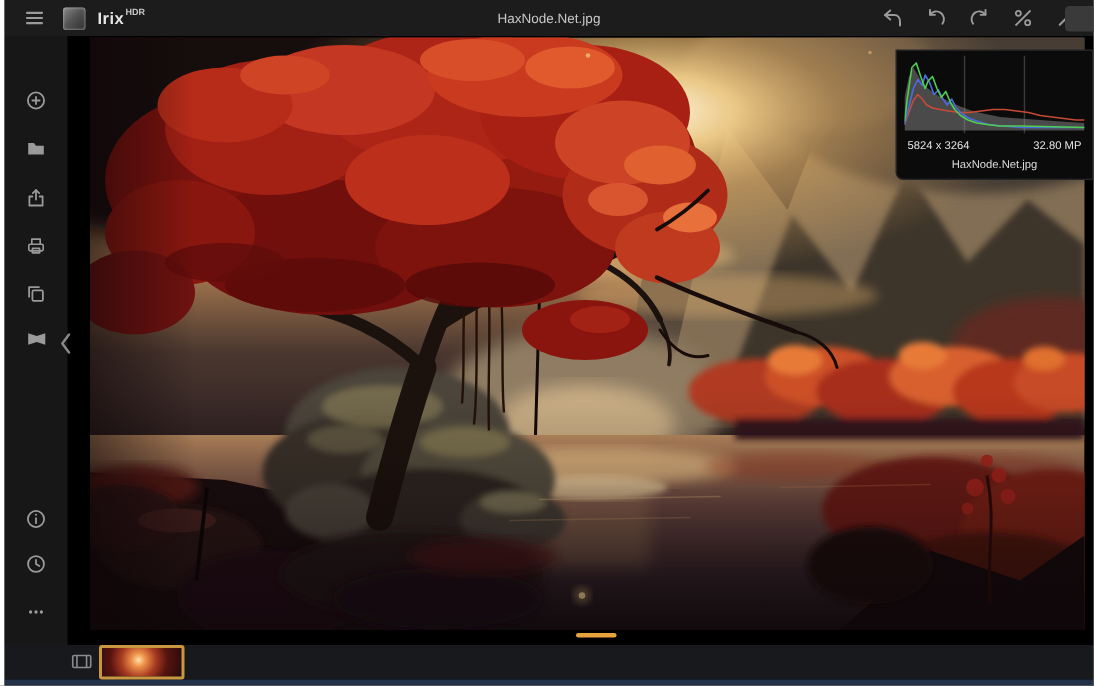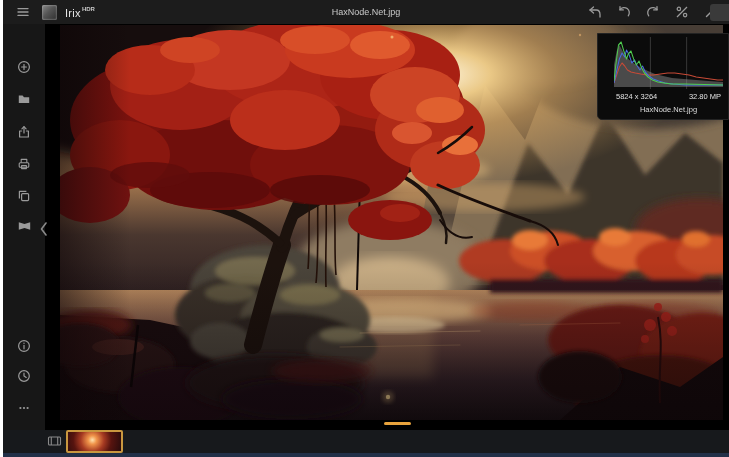--- a/index.html
+++ b/index.html
@@ -10,21 +10,21 @@
 
   
   .topbar { position:absolute; left:0; top:0; width:100%; height:24px;
             background:var(--topbar_bg,#1c1c1c); z-index:30; }
   .tb-left { position:absolute; left:0; top:0; height:24px; display:flex; align-items:center; gap:8px; padding-left:9px; }
   .icon-btn { width:22px; height:22px; display:flex; align-items:center; justify-content:center;
               color:var(--icon_gray,#9a9a9a); cursor:pointer; border-radius:3px; }
   .logo { width:15px; height:15px; border-radius:2px;
           background:linear-gradient(135deg,#8a8a8a 0%,#555 45%,#2e2e2e 100%);
           box-shadow:inset 0 0 2px #bbb; }
-  .appname { color:#e6e6e6; font-size:11px; font-weight:normal; letter-spacing:.3px; }
+  .appname { color:#e6e6e6; font-size:11px; font-weight:bold; letter-spacing:.3px; }
   .appbadge { color:#c9c9c9; font-size:6px; font-weight:bold; vertical-align:super; margin-left:1px; }
   .title { position:absolute; left:0; right:0; top:0; height:24px; line-height:24px;
            text-align:center; color:#c9c9c9; font-size:9px; pointer-events:none; }
   .tb-right { position:absolute; right:0; top:1px; height:22px; display:flex; align-items:center; }
   .tb-right .icon-btn { margin-right:7px; }
   .partial-btn { position:absolute; left:707px; top:4px; width:26px; height:17px;
                  background:#3a3a3a; border-radius:3px; }
 
   
   .sidebar { position:absolute; left:0; top:24px; width:42px; height:406px;
@@ -37,21 +37,21 @@
   .photo { position:absolute; left:57px; top:25px; width:663px; height:395px; z-index:5; }
   .photo svg { width:100%; height:100%; display:block; }
   .collapse { position:absolute; left:35px; top:219px; width:12px; height:20px; z-index:25;
               color:#8a8a8a; display:flex; align-items:center; justify-content:center; cursor:pointer; }
   .handle { position:absolute; left:381px; top:422px; width:27px; height:3px; border-radius:2px;
             background:var(--handle_orange,#e8a33d); z-index:26; cursor:row-resize; }
 
   
   .panel { position:absolute; left:594px; top:33px; width:132px; height:87px; z-index:28;
            background:var(--panel_bg,rgba(10,10,10,.94)); border:1px solid #232323;
-           border-radius:0 0 0 5px; padding:3px 5px 2px 16px; }
+           border-radius:0 0 0 5px; padding:3px 5px 2px 5px; }
   .panel svg.hist { width:100%; height:52px; display:block; }
   .hist polyline { fill:none; stroke-width:1.1; stroke-linejoin:round; }
   .h-red   { stroke:var(--hist_red,#c84a36); }
   .h-green { stroke:var(--hist_green,#4fce4f); }
   .h-blue  { stroke:var(--hist_blue,#4a6ce0); }
   .h-gray  { fill:rgba(150,150,150,.45); stroke:none; }
   .grid    { stroke:#3a3a3a; stroke-width:1; }
   .meta-row { display:flex; justify-content:space-between; color:#e2e2e2; font-size:7.5px;
               padding:3px 2px 0 2px; }
   .meta-file { text-align:center; color:#dcdcdc; font-size:7.5px; padding-top:4px; }

